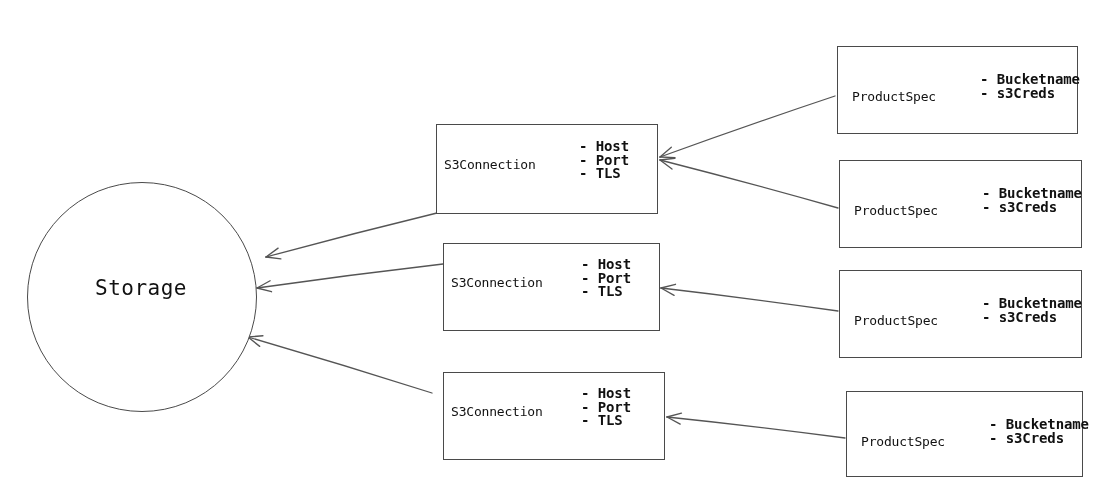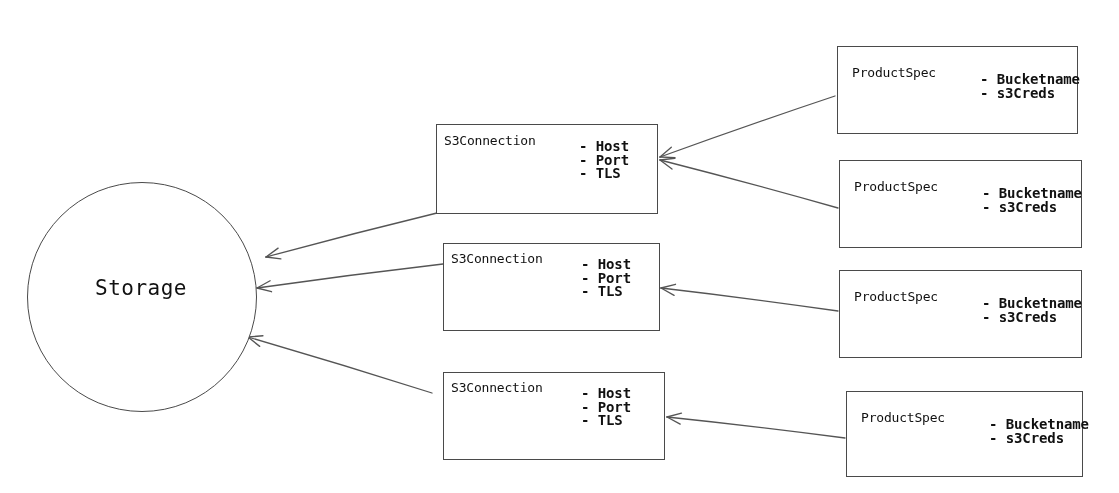--- a/index.html
+++ b/index.html
@@ -35,20 +35,21 @@
     border: 1.4px solid #4a4a4a;
   }
   .node-title {
     position: absolute;
     font-family: "DejaVu Sans Mono", "Liberation Mono", monospace;
     font-size: 13px;
     font-weight: 400;
     color: #111111;
     white-space: nowrap;
     letter-spacing: -0.2px;
+    margin-top: 24px;
   }
   .node-attrs {
     position: absolute;
     font-family: "DejaVu Sans Mono", "Liberation Mono", monospace;
     font-size: 14px;
     font-weight: bold;
     color: #111111;
     line-height: 13.5px;
     white-space: nowrap;
     letter-spacing: -0.1px;

